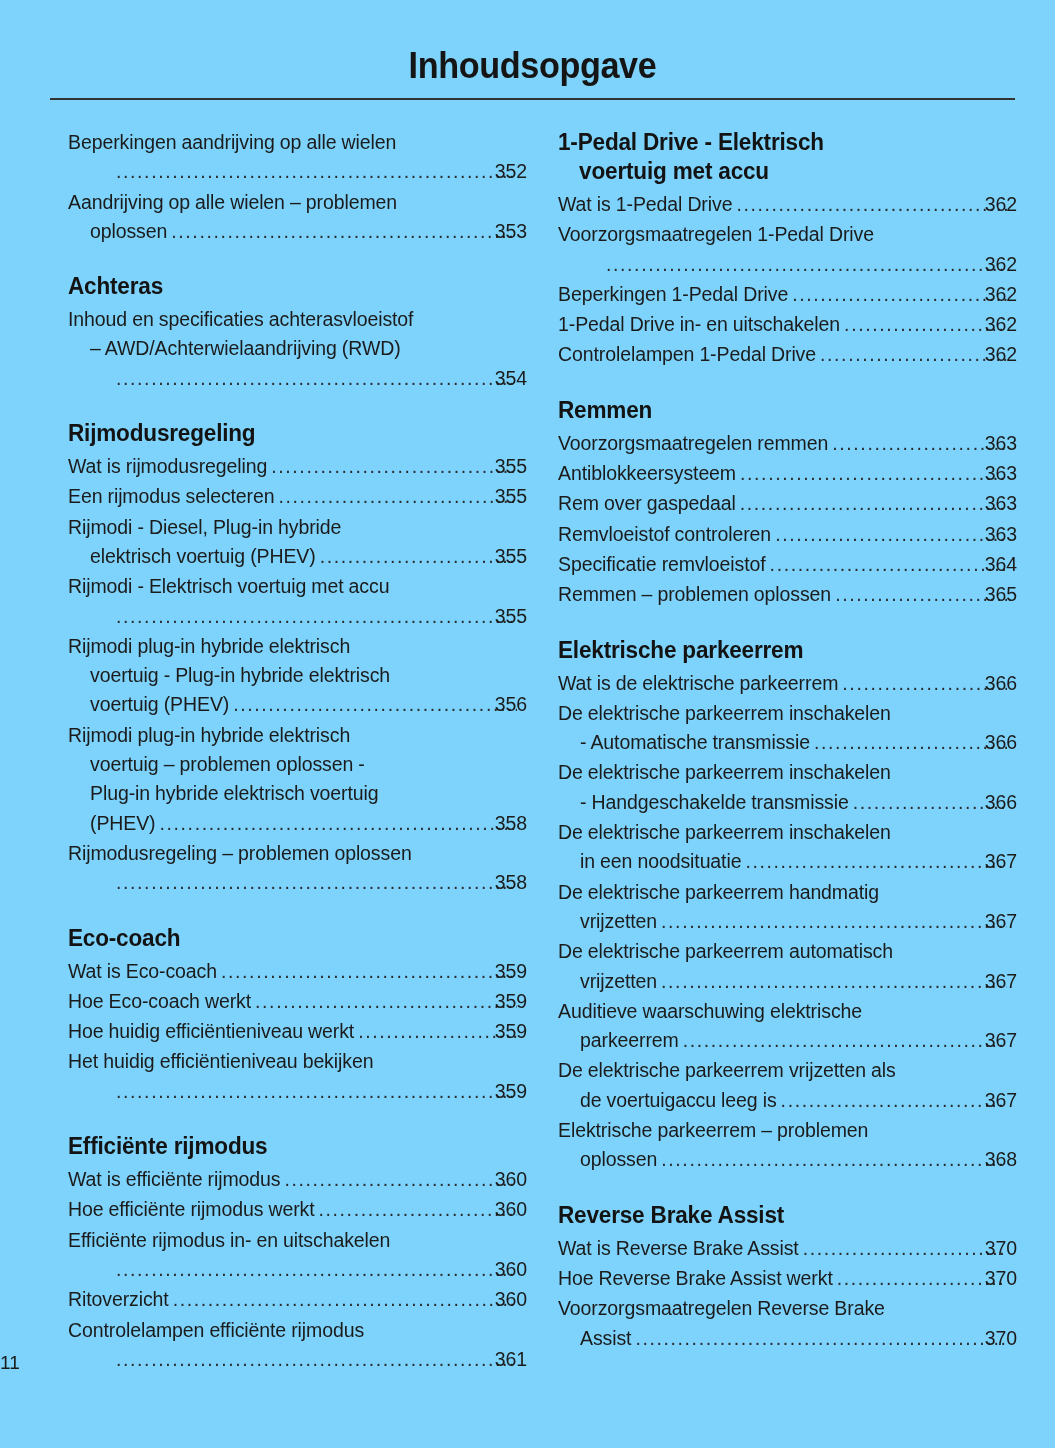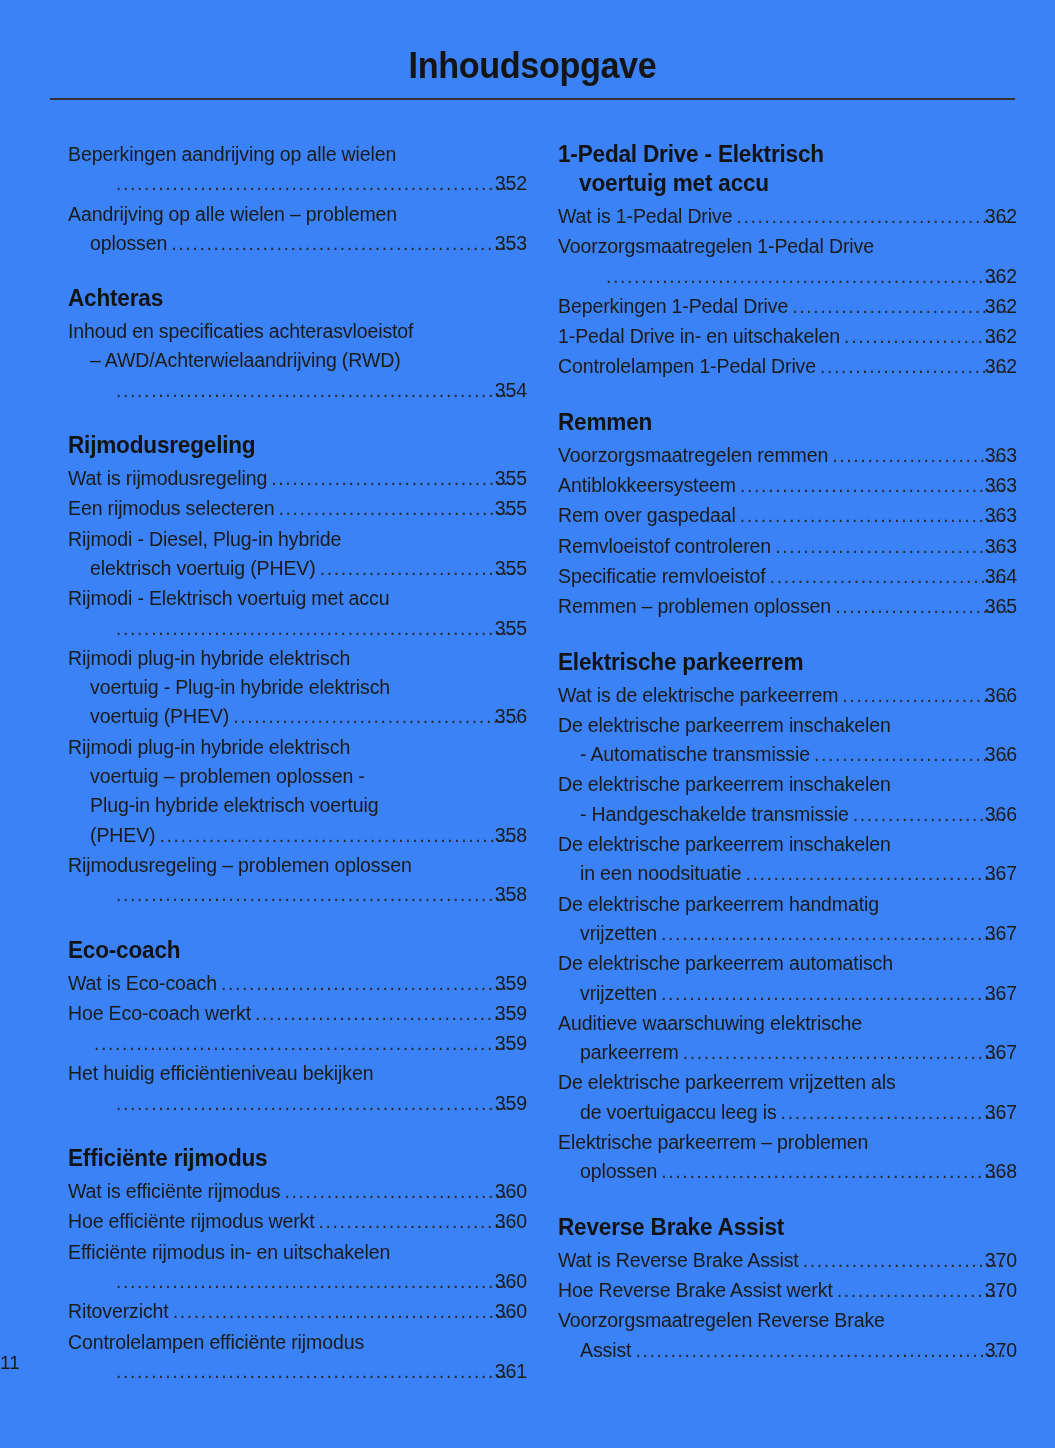--- a/index.html
+++ b/index.html
@@ -8,21 +8,21 @@
     background: #ffffff;
   }
   body {
     font-family: "Liberation Sans", sans-serif;
     color: #1a1a1a;
   }
   .page {
     position: relative;
     width: 1055px;
     height: 1448px;
-    background: #3b82f6;
+    background: #7dd3fc;
     box-sizing: border-box;
     overflow: hidden;
   }
 
   
   .page-header {
     position: absolute;
     left: 50px;
     right: 40px;
     top: 44px;
@@ -43,21 +43,21 @@
     left: 50px;
     width: 965px;
     top: 98px;
     height: 0;
     border-top: 2.5px solid #333333;
   }
 
   
   .columns {
     position: absolute;
-    top: 140px;
+    top: 128px;
     left: 68px;
     width: 949px;
     display: flex;
     gap: 31px;
   }
   .column {
     width: 459px;
     flex: 0 0 459px;
   }
 
@@ -305,20 +305,21 @@
             </li>
             <li class="toc-entry">
               <span class="row">
                 <span class="label">Hoe Eco-coach werkt</span>
                 <span class="fill">........................................................................................................................................................................................................</span>
                 <span class="page-no">359</span>
               </span>
             </li>
             <li class="toc-entry">
               <span class="row">
+                <span class="label">Hoe huidig efficiëntieniveau werkt</span>
                 <span class="fill">........................................................................................................................................................................................................</span>
                 <span class="page-no">359</span>
               </span>
             </li>
             <li class="toc-entry">
               <span class="wrap-text">
                 <span class="ln">Het huidig efficiëntieniveau bekijken</span>
               </span>
               <span class="final-row">
                 <span class="fill">........................................................................................................................................................................................................</span>

